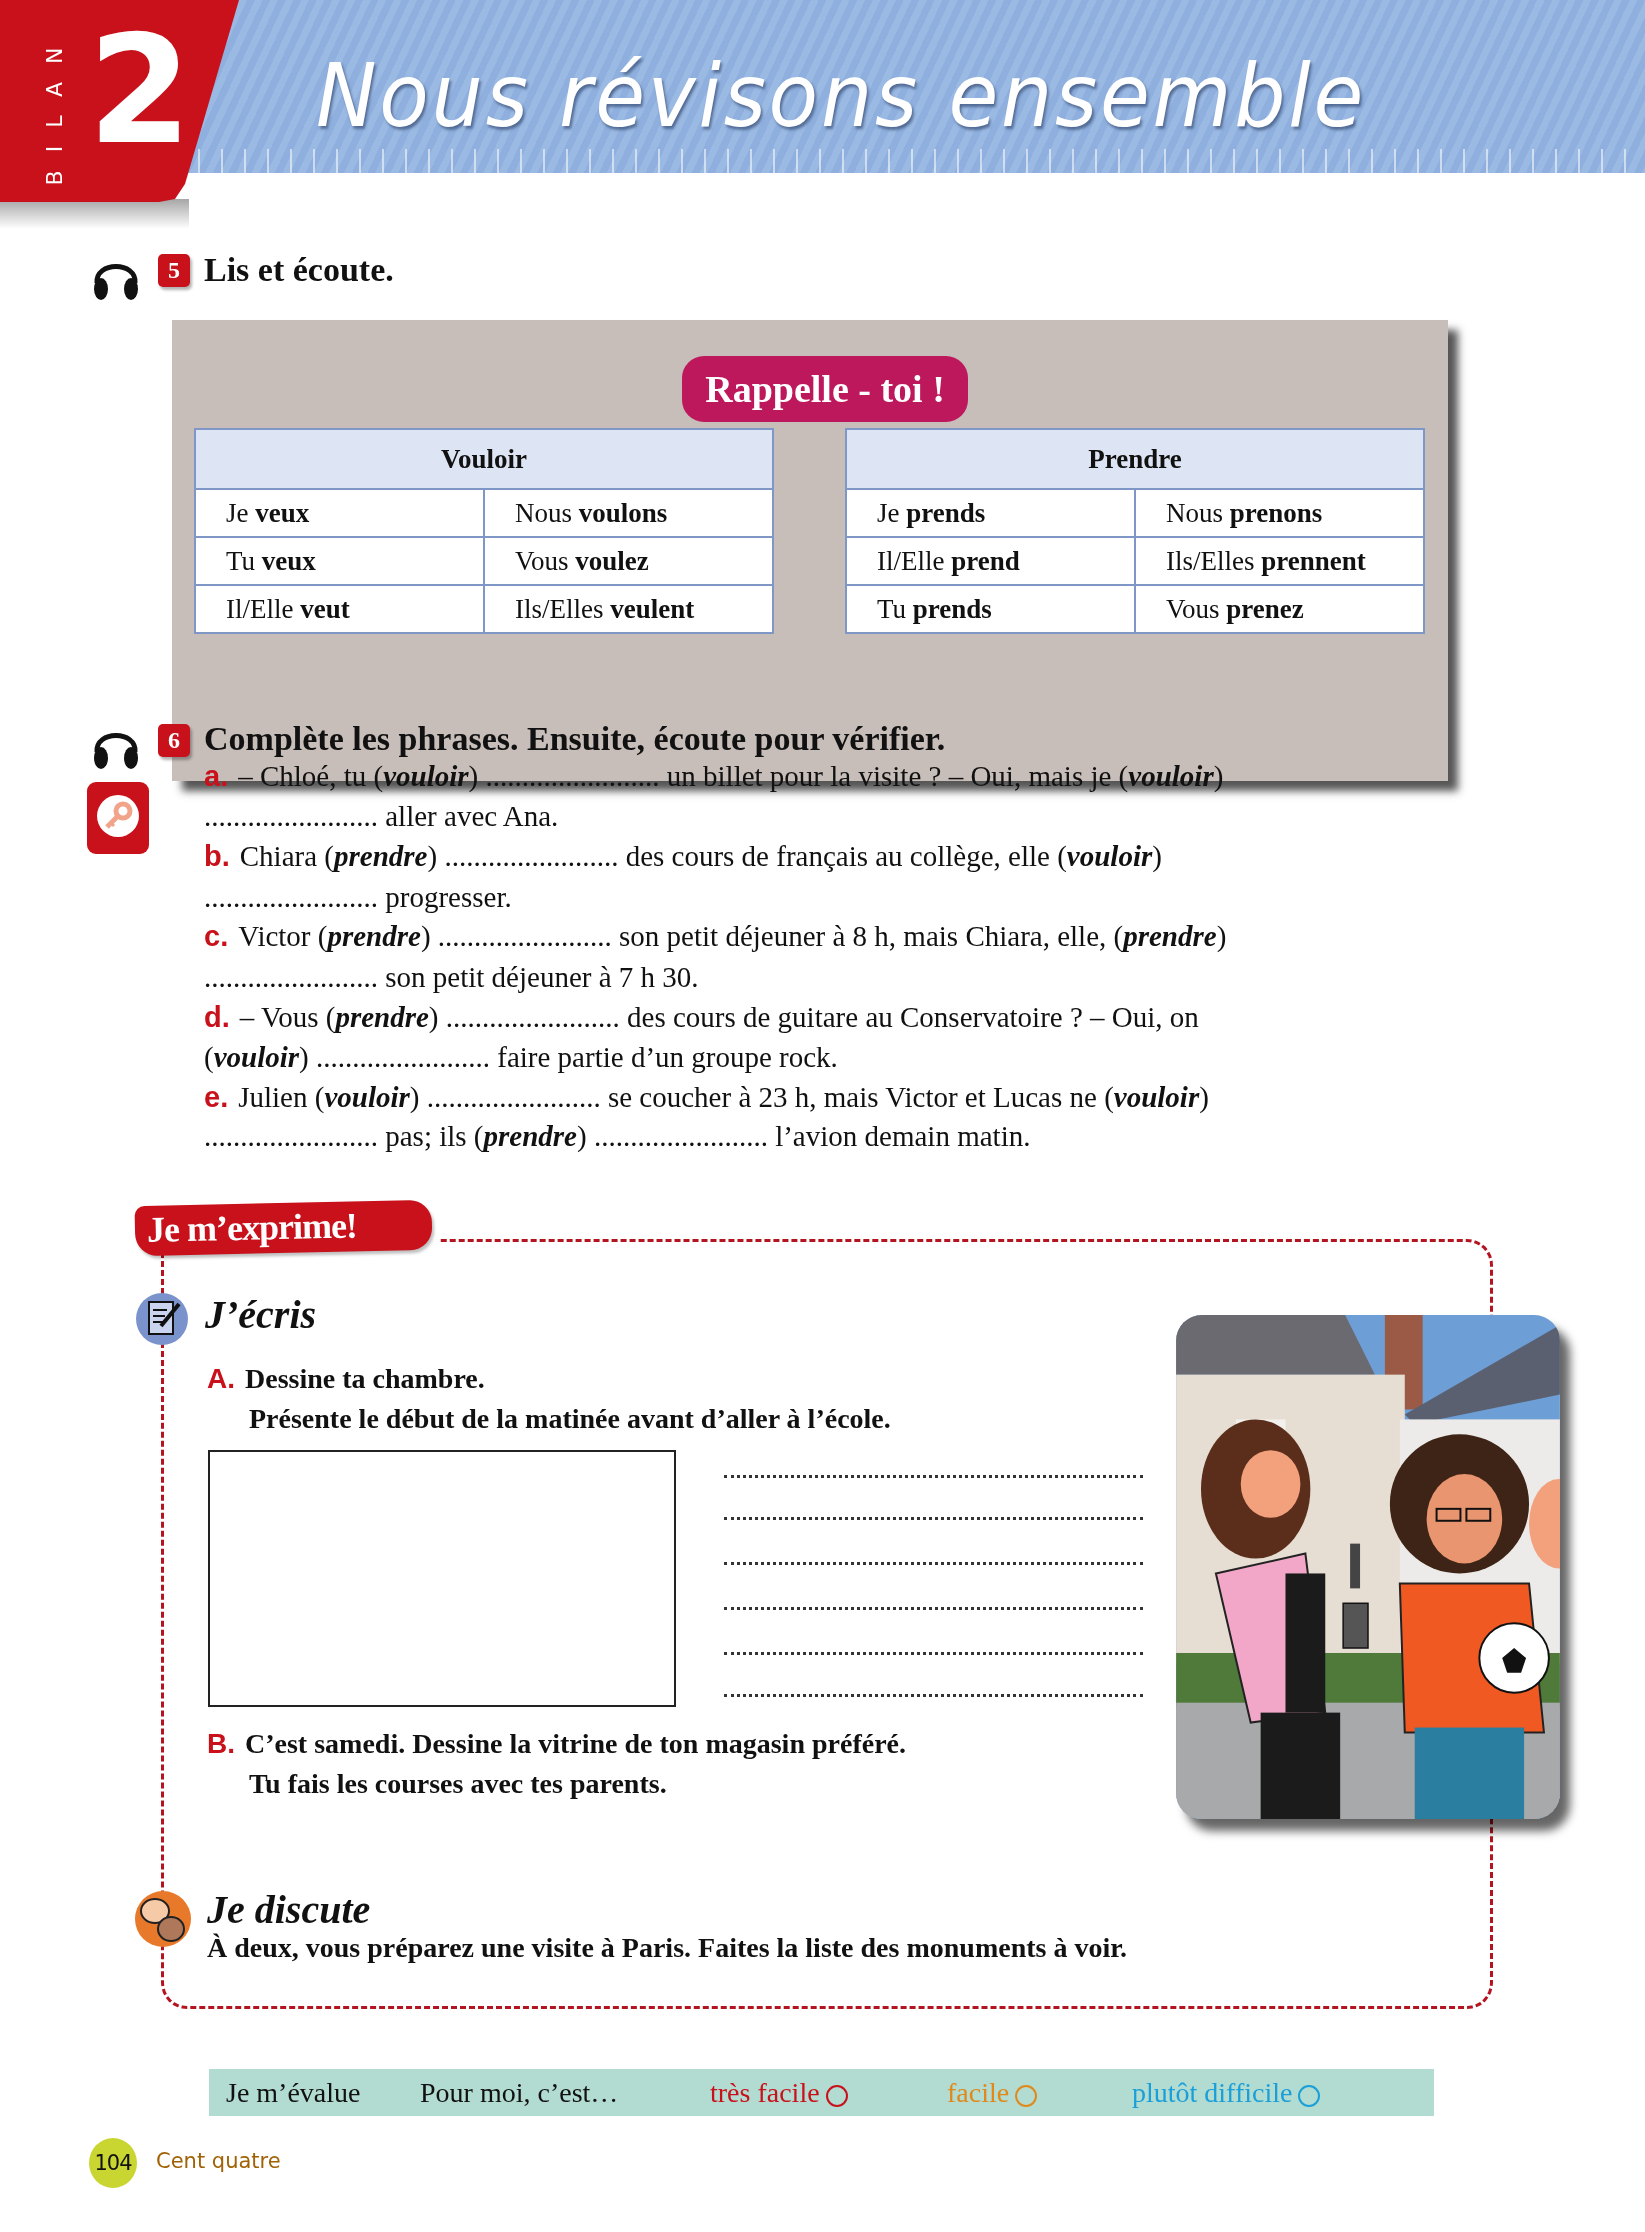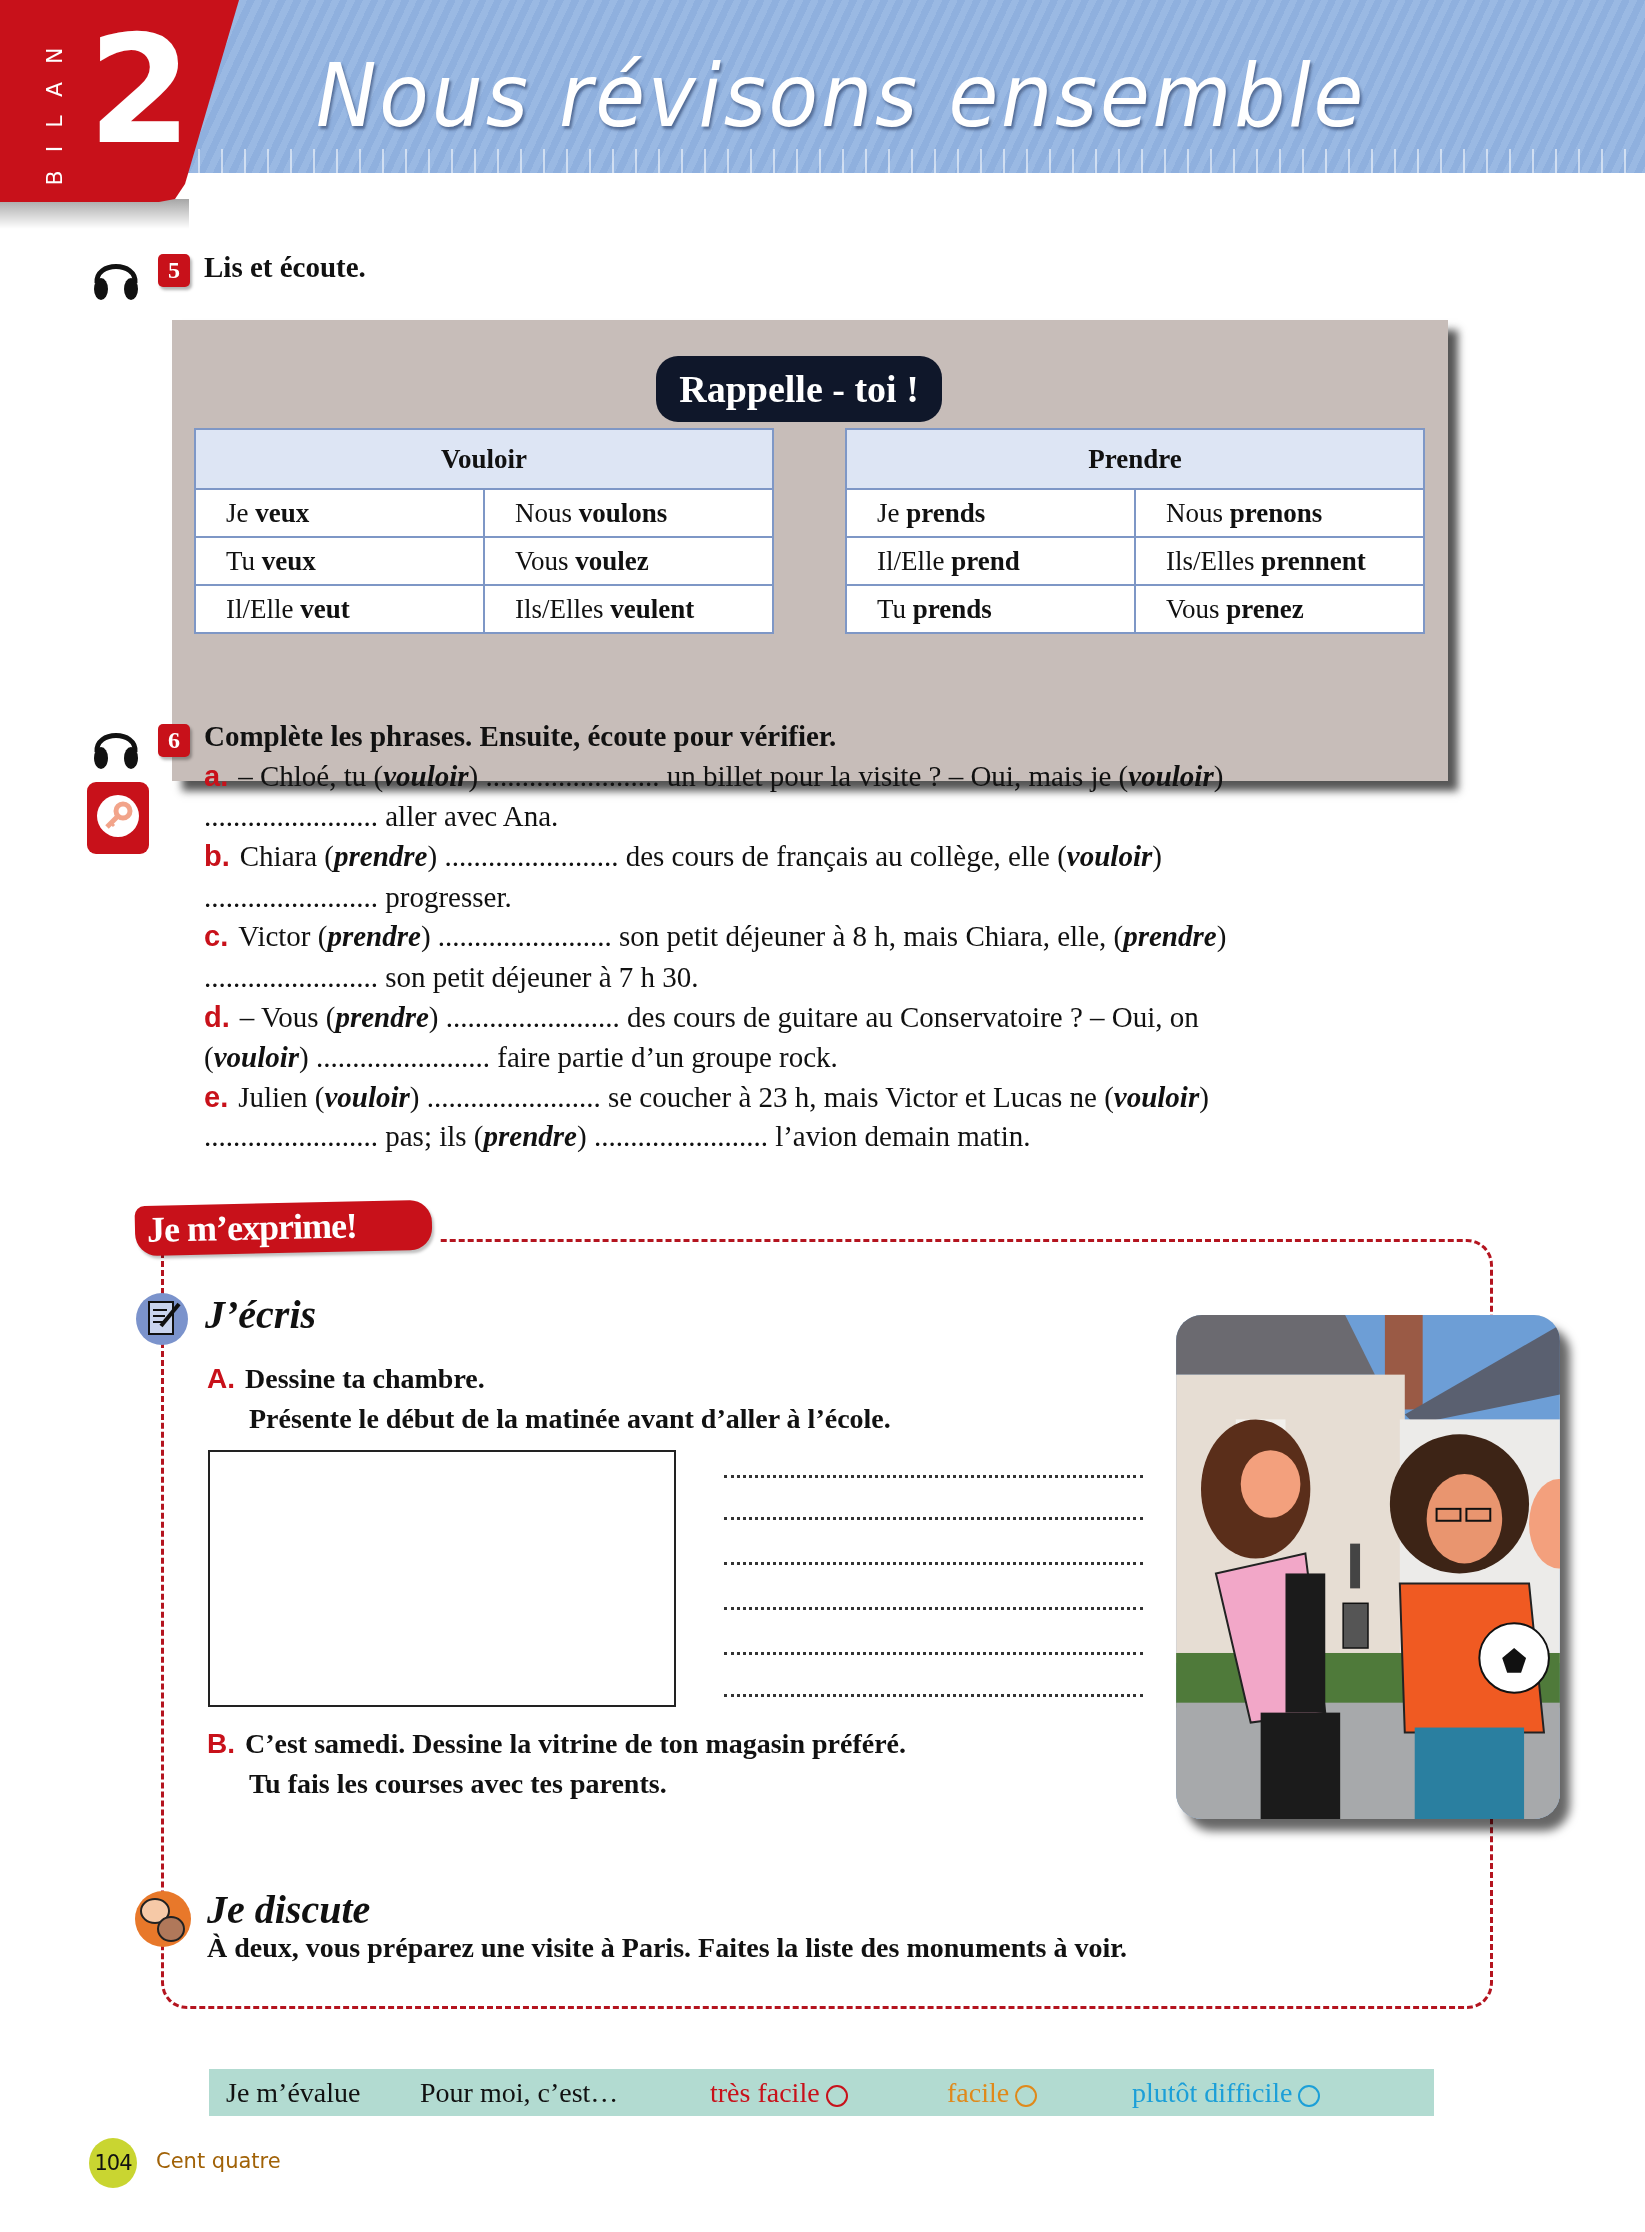--- a/index.html
+++ b/index.html
@@ -23,26 +23,26 @@
   .bilan { position:absolute; left:30px; top:100px; transform: rotate(-90deg); transform-origin:center;
            color:#fff; font-family:"DejaVu Sans", sans-serif; font-size:22px; letter-spacing:18px; width:169px; text-align:center; margin-left:-60px; margin-top:-5px;}
   .bignum { position:absolute; left:88px; top:16px; color:#fff; font-family:"DejaVu Sans", sans-serif;
             font-weight:bold; font-size:149px; line-height:1; }
 
   
   .headphones { position:absolute; width:54px; height:54px; }
   .numbadge { position:absolute; width:32px; height:33px; background:#c8111a; color:#fff; border-radius:5px;
               font-size:24px; font-weight:bold; text-align:center; line-height:33px;
               box-shadow: 2px 3px 3px rgba(0,0,0,0.3); }
-  .ex-title { position:absolute; font-weight:bold; font-size:29px; }
+  .ex-title { position:absolute; font-weight:bold; font-size:34px; }
 
   
   .gray-box { position:absolute; left:172px; top:320px; width:1276px; height:461px; background:#c7bdb9;
               box-shadow: 10px 10px 8px rgba(30,30,30,0.75); }
-  .rappel { position:absolute; left:656px; top:356px; width:286px; height:66px; background:#0f172a;
+  .rappel { position:absolute; left:682px; top:356px; width:286px; height:66px; background:#be185d;
             border-radius:22px; color:#fff; font-size:38px; font-weight:bold; text-align:center; line-height:66px; }
   table.conj { position:absolute; border-collapse:collapse; background:#fff; font-size:27px; }
   table.conj th { background:#dde5f4; border:2px solid #7e97c6; height:56px; font-weight:bold; font-size:27px; }
   table.conj td { border:2px solid #7e97c6; height:46px; padding:0 0 0 30px; width:257px; }
   table.conj b { font-weight:bold; }
 
   
   .keyicon { position:absolute; left:87px; top:782px; width:62px; height:72px; background:#c8111a; border-radius:9px; }
   .keyicon .circ { position:absolute; left:10px; top:13px; width:42px; height:42px; border-radius:50%; background:#fff; }
   .ex-line { position:absolute; left:204px; font-size:29px; white-space:nowrap; }

